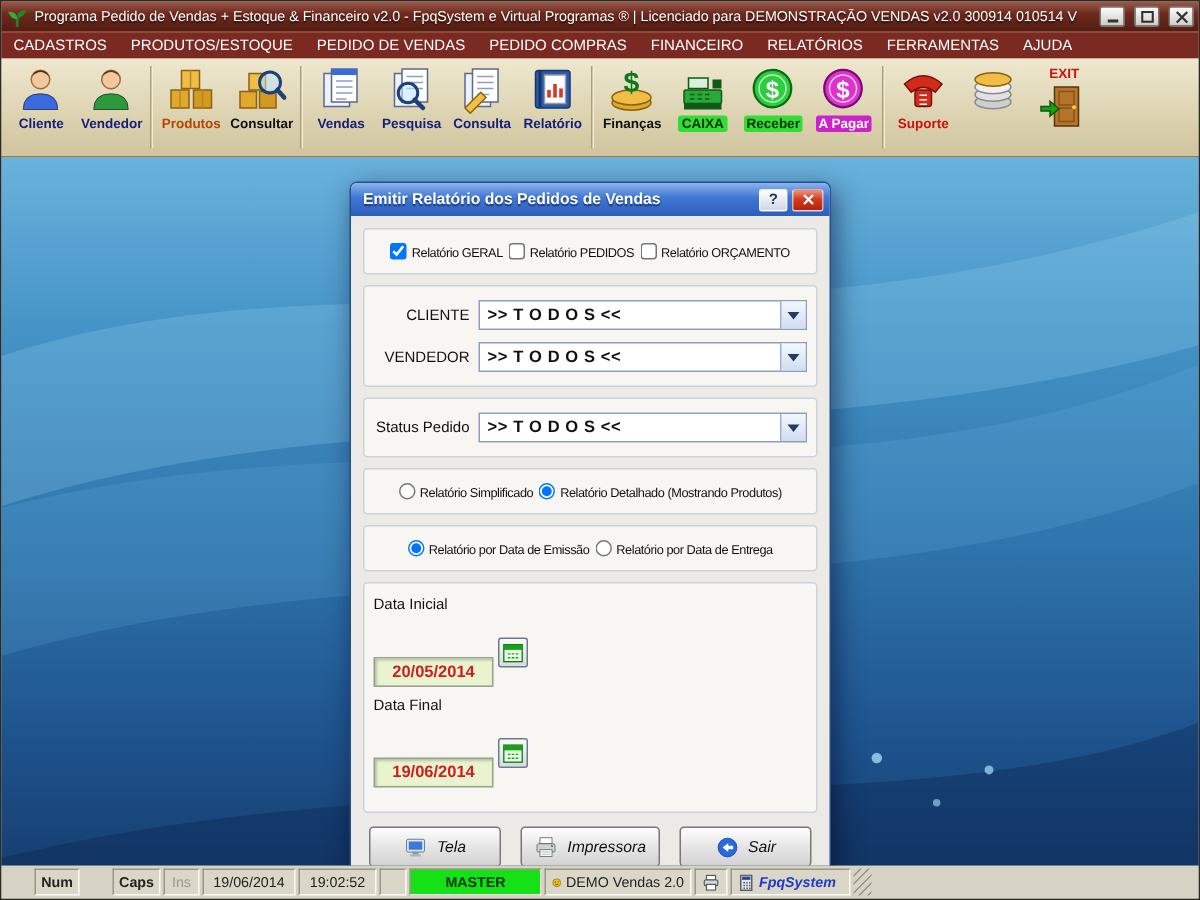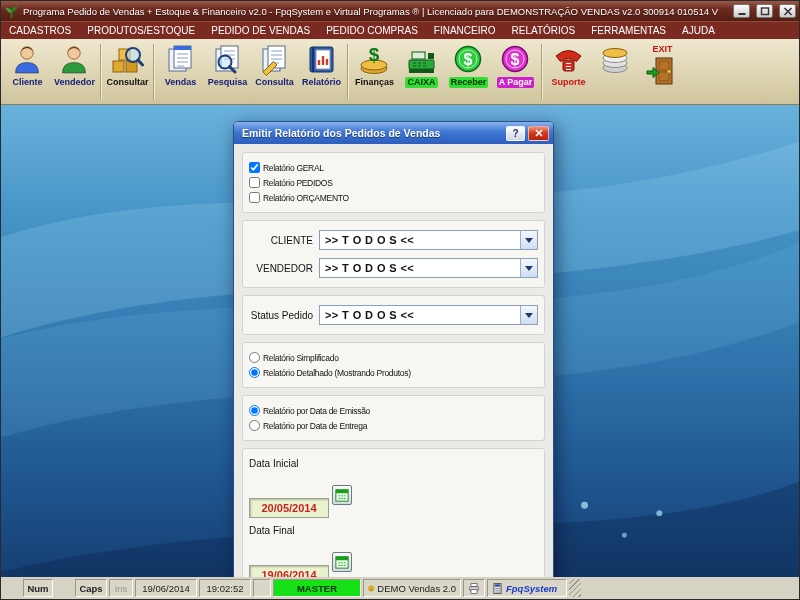--- a/index.html
+++ b/index.html
@@ -35,21 +35,21 @@
   .dialog{position:absolute;left:232px;top:16px;width:321px;background:#eceae6;border:1px solid #24508e;border-radius:5px 5px 2px 2px;box-shadow:3px 5px 18px rgba(0,0,25,.5);}
   .dlg-title{height:22px;background:linear-gradient(#8ab2ee,#3f77d2 45%,#2c5ebd);border-radius:4px 4px 0 0;display:flex;align-items:center;padding:0 4px 0 8px;cursor:move;}
   .dlg-title-text{flex:1;color:#fff;font-size:10.5px;font-weight:bold;text-shadow:0 1px 1px rgba(0,0,40,.55);white-space:nowrap;overflow:hidden;}
   .dlg-help{width:19px;height:15px;border:1px solid rgba(255,255,255,.6);border-radius:2px;background:linear-gradient(#fefefe,#cfd8e8);color:#223a5a;font-size:10px;font-weight:bold;display:flex;align-items:center;justify-content:center;cursor:pointer;}
   .dlg-close{width:21px;height:15px;border:1px solid rgba(255,255,255,.6);border-radius:2px;background:linear-gradient(#f0927e,#d43a1e 45%,#b02408);display:flex;align-items:center;justify-content:center;margin-left:3px;cursor:pointer;}
   .dlg-close svg{width:8px;height:8px;display:block;}
   .dlg-body{padding:8px 8px 6px 8px;}
   .grp{background:#f7f6f3;border:1px solid #ccd4da;border-radius:3px;padding:9px 6px;margin-bottom:7px;overflow:hidden;}
   .chk,.rad{display:flex;align-items:center;font-size:8.5px;letter-spacing:-0.3px;color:#111;white-space:nowrap;cursor:pointer;}
   .chk input,.rad input{width:11px;height:11px;margin:0 3px 0 0;flex:0 0 auto;cursor:pointer;}
-  .row3{display:flex;justify-content:center;gap:4px;flex-direction:column;}
+  .row3{display:flex;justify-content:center;gap:4px;}
   .combo-row{display:flex;align-items:center;}
   .combo-row + .combo-row{margin-top:8px;}
   .combo-label{width:70px;text-align:right;font-size:10px;color:#111;padding-right:6px;flex:0 0 auto;}
   .combo{flex:1;height:20px;background:#fff;border:1px solid #8aa0b8;display:flex;align-items:center;cursor:pointer;}
   .combo-value{flex:1;font-size:11px;font-weight:bold;color:#111;padding:0 5px;letter-spacing:.4px;white-space:nowrap;overflow:hidden;}
   .combo-btn{width:17px;height:18px;background:linear-gradient(#f4f8fd,#cfddf2);border-left:1px solid #9ab0c8;display:flex;align-items:center;justify-content:center;flex:0 0 auto;}
   .arrow-down{width:0;height:0;border-left:4px solid transparent;border-right:4px solid transparent;border-top:5px solid #223a66;}
   .filters-grid{display:flex;gap:4px;}
   .filters-col{flex:1;display:flex;flex-direction:column;gap:8px;}
   .dates-col{width:114px;flex:0 0 auto;display:flex;flex-direction:column;}
@@ -137,20 +137,31 @@
             <circle cx="16" cy="10" r="6.2" fill="#f2c89e" stroke="#a06a3a"></circle>
             <path d="M10.2 8 a6.2 6.2 0 0 1 11.6 0 q-3-3-5.8-3 t-5.8 3" fill="#5a3a1a"></path>
             <path d="M4.5 30 q0-10.5 11.5-10.5 q11.5 0 11.5 10.5 z" fill="#2a9a3a" stroke="#223" stroke-width=".5"></path>
           </svg>
       </span>
       <span class="tlabel" style="color: rgb(22, 32, 122);">Vendedor</span>
     </div>
 
     <div class="tsep"></div>
 
+    <div class="tool">
+      <span class="ticon">
+        <svg viewBox="0 0 33 33">
+            <rect x="3" y="17" width="12" height="12" fill="#e2a82e" stroke="#8a6210"></rect>
+            <rect x="18" y="17" width="12" height="12" fill="#d49a20" stroke="#8a6210"></rect>
+            <rect x="10" y="4" width="12" height="12" fill="#f0be44" stroke="#8a6210"></rect>
+            <path d="M9 17v12M24 17v12M16 4v12" stroke="#b5882a"></path>
+          </svg>
+      </span>
+      <span class="tlabel" style="color: rgb(179, 71, 0);">Produtos</span>
+    </div>
 
     <div class="tool">
       <span class="ticon">
         <svg viewBox="0 0 33 33">
             <rect x="2" y="18" width="11" height="11" fill="#e2a82e" stroke="#8a6210"></rect>
             <rect x="15" y="18" width="11" height="11" fill="#d49a20" stroke="#8a6210"></rect>
             <rect x="8" y="6" width="11" height="11" fill="#f0be44" stroke="#8a6210"></rect>
             <circle cx="22" cy="12" r="7" fill="rgba(190,225,255,.55)" stroke="#1d3f7a" stroke-width="2"></circle>
             <path d="M27 17 L31.5 22" stroke="#1d3f7a" stroke-width="3" stroke-linecap="round"></path>
           </svg>

